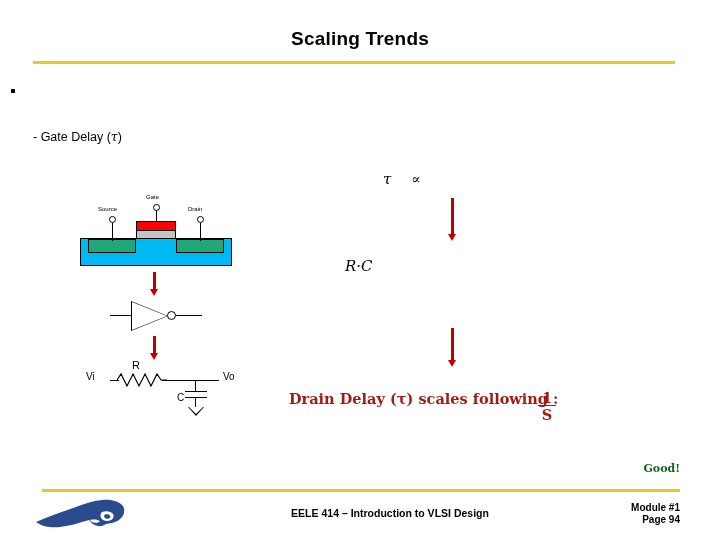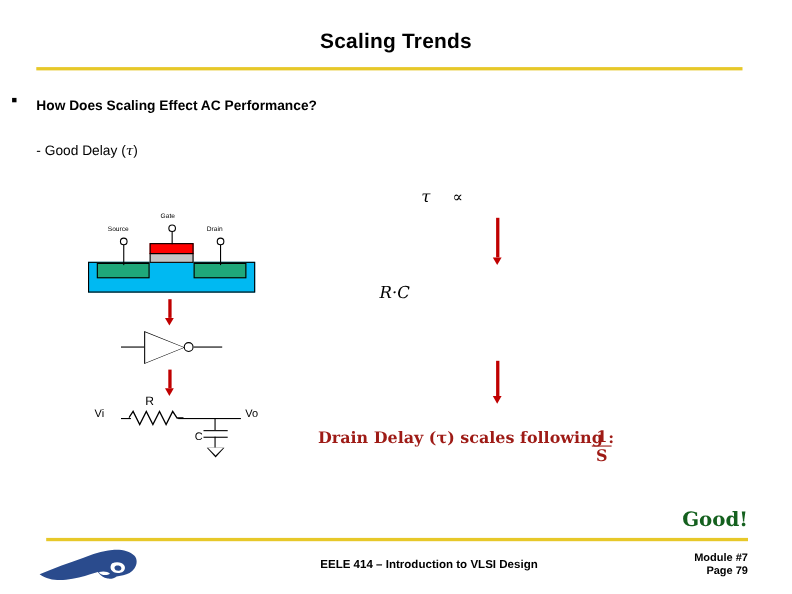--- a/index.html
+++ b/index.html
@@ -370,21 +370,21 @@
     line-height: 17px;
   }
   #verdict-text {
     position: absolute;
     left: 0;
     top: 462px;
     width: 680px;
     text-align: right;
     font-family: "DejaVu Serif", serif;
     font-weight: bold;
-    font-size: 18px;
+    font-size: 11px;
     color: #14601E;
   }
   
   #footer-rule {
     position: absolute;
     left: 42px;
     top: 489px;
     width: 638px;
     height: 3px;
     background: #E7C829;
@@ -420,22 +420,21 @@
 </style>
 </head>
 <body>
 
 <div class="slide">
 
   <div id="slide-title">Scaling Trends</div>
   <div id="title-rule"></div>
 
   <div id="bullet-marker"></div>
-  <div id="bullet-1-text">How Does Scaling Effect AC Performance?</div>
-  <div id="subbullet-1-text"><span>- Good Delay  (</span><span class="tau-sym">τ</span><span>)</span></div>
+  <div id="subbullet-1-text"><span>- Gate Delay  (</span><span class="tau-sym">τ</span><span>)</span></div>
 
   <div id="transistor-figure">
     <div id="substrate-body"></div>
     <div class="diffusion-region" id="source-region"></div>
     <div class="diffusion-region" id="drain-region"></div>
     <div id="gate-oxide"></div>
     <div id="gate-electrode"></div>
 
     <div class="term-stem" id="source-stem"></div>
     <div class="term-circle" id="source-circle"></div>
@@ -514,17 +513,17 @@
   <svg id="footer-logo" viewBox="0 0 96 40">
     <path d="M4 26 C18 20 30 16 44 11 C52 8 60 5 70 4 C78 3.2 86 5 90 9 C93 12 93 17 90 21
              C88 24 84 26 80 27 L74 28 C72 29.5 69 30.5 66 30 C62 29.4 59 27 57 24
              L50 26 C44 28 36 30 28 31 C20 32 11 31 4 26 Z" fill="#2A4B8D"></path>
     <path d="M70 16 C74 14.5 79 15 81 18 C82.5 20.5 81 23.5 78 24.5 C74.5 25.7 70.5 24.5 69 22 C68 20 68.5 17 70 16 Z" fill="#ffffff"></path>
     <path d="M73 18.5 C75 17.8 77.5 18.2 78.2 19.8 C78.8 21.2 77.6 22.6 76 22.8 C74.2 23 72.6 22.2 72.2 20.8 C71.9 19.8 72.2 18.9 73 18.5 Z" fill="#2A4B8D"></path>
     <path d="M58 24 C62 23 66 23.5 68 25.5 C66 27 62.5 27.2 60 26 C58.8 25.4 58.2 24.7 58 24 Z" fill="#ffffff"></path>
   </svg>
   <div id="footer-course">EELE 414 – Introduction to VLSI Design</div>
   <div id="footer-module">
-    <div>Module #7</div>
-    <div>Page 79</div>
+    <div>Module #1</div>
+    <div>Page 94</div>
   </div>
 
 </div>
 
 </body></html>

